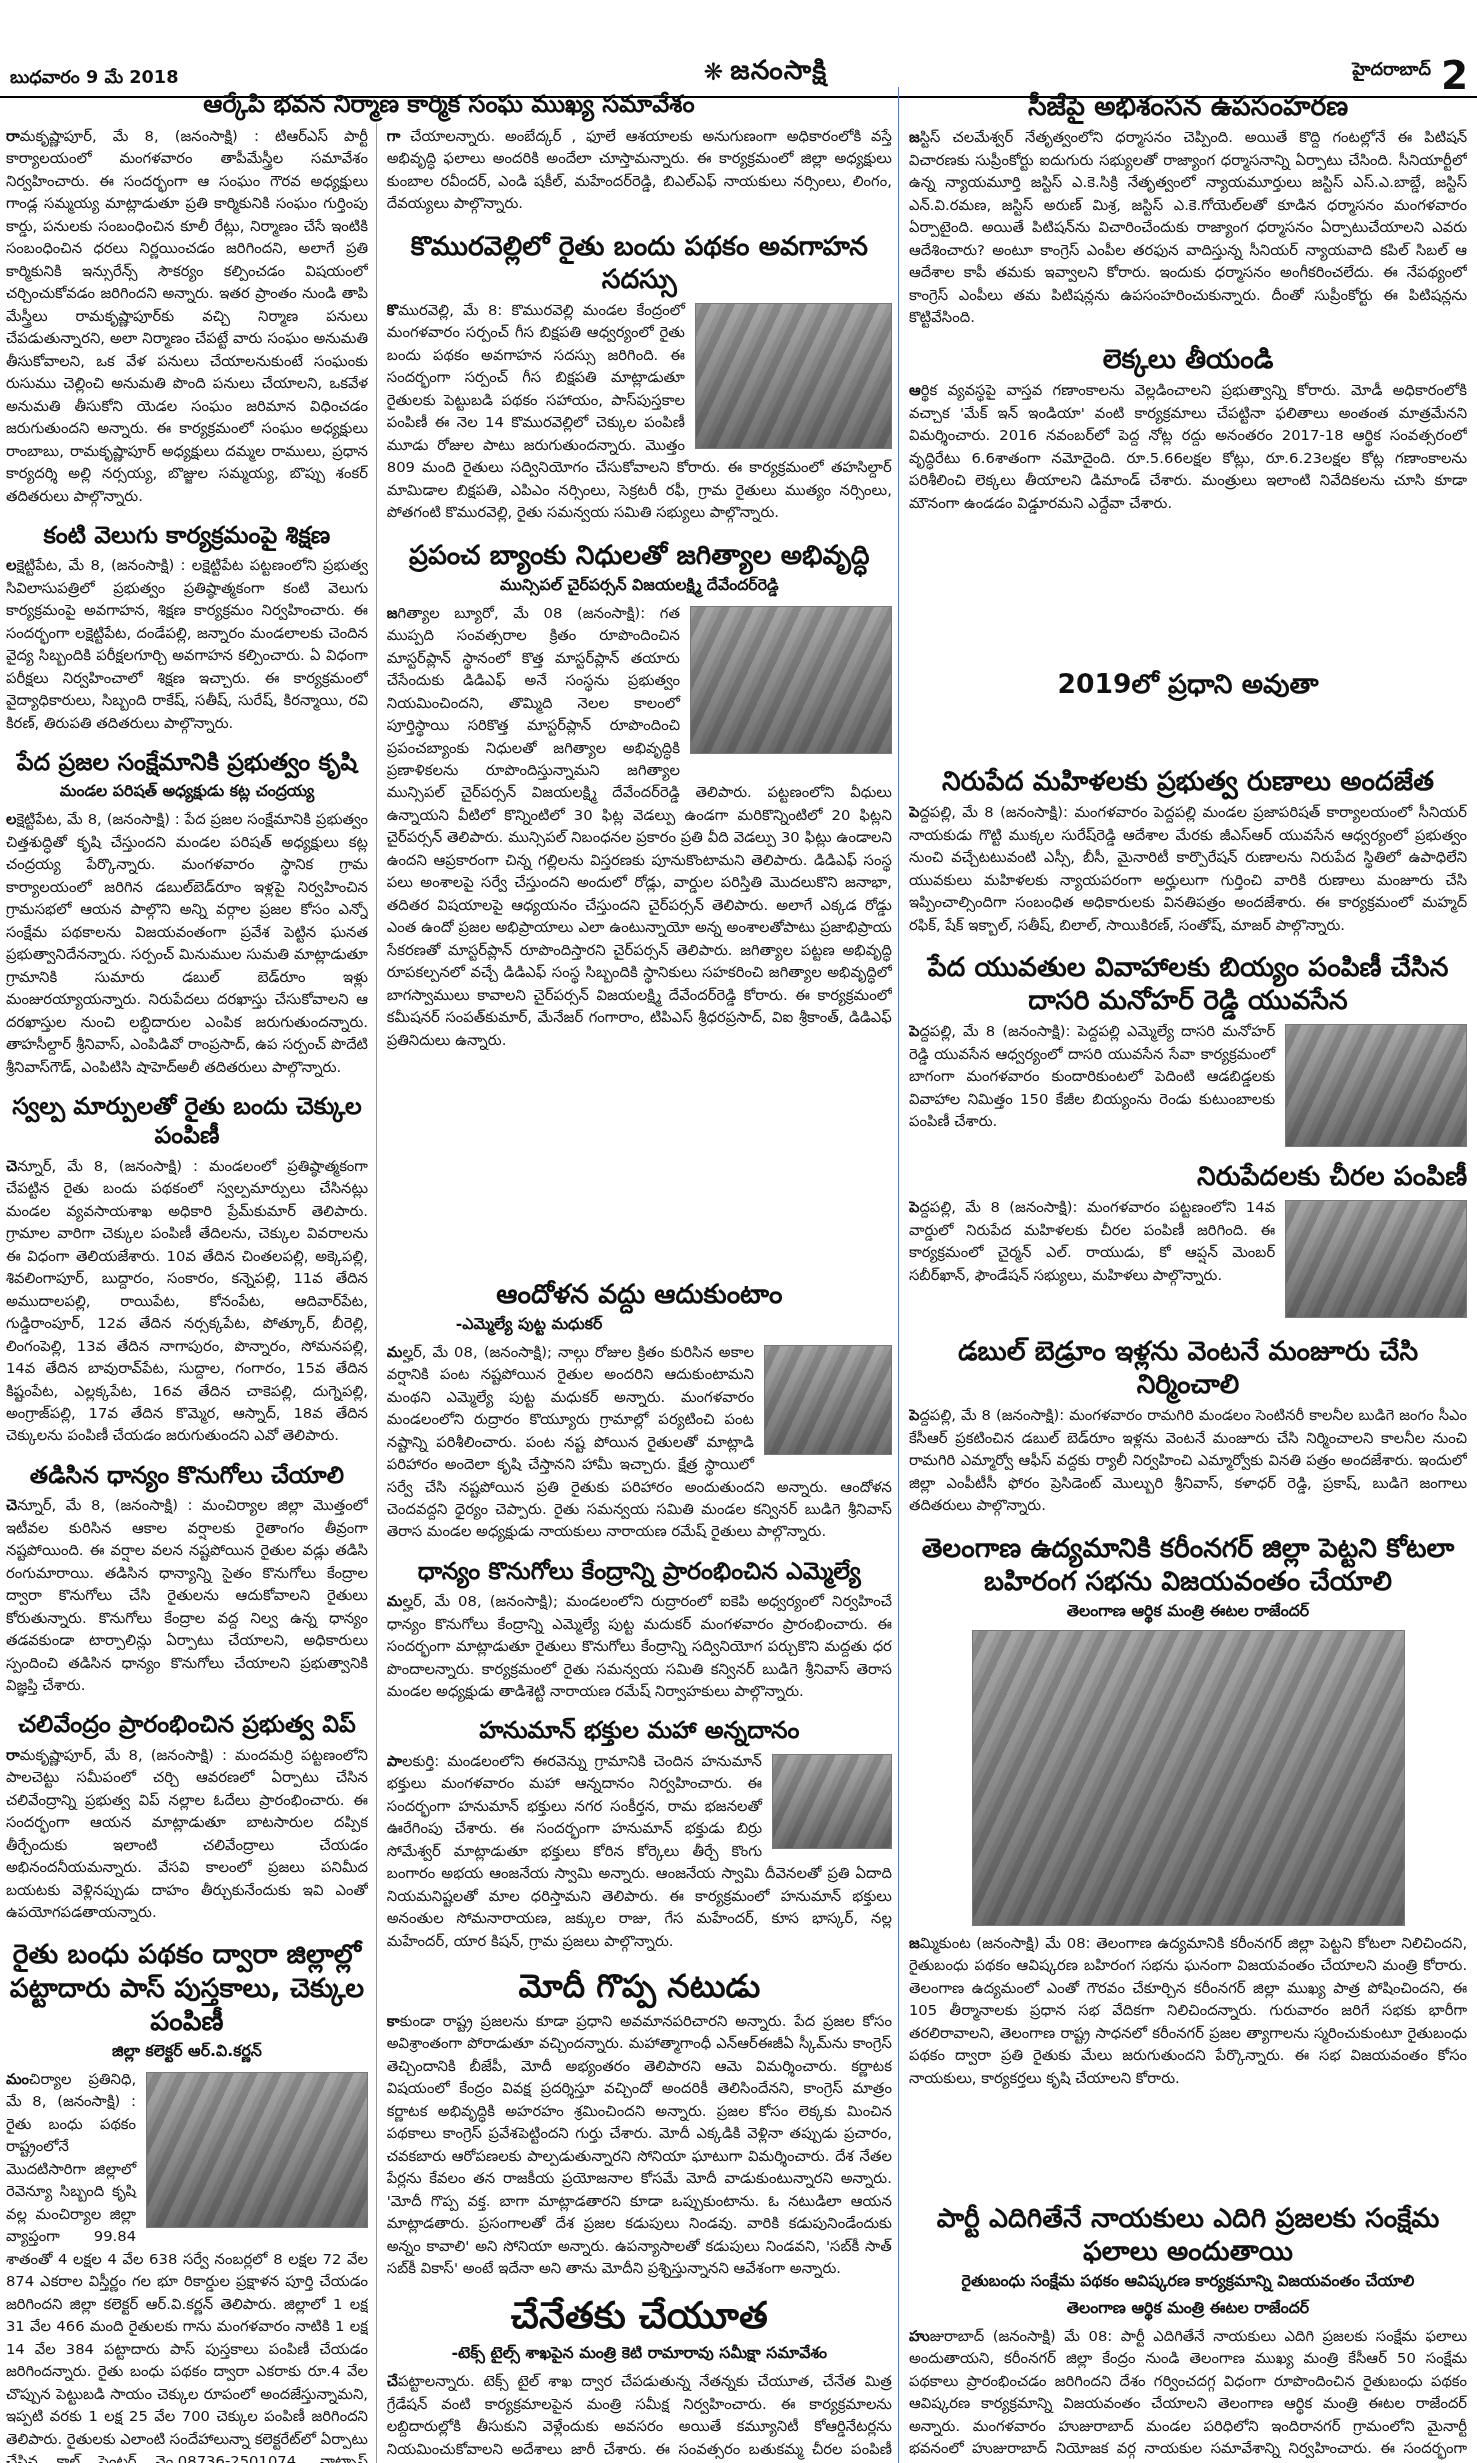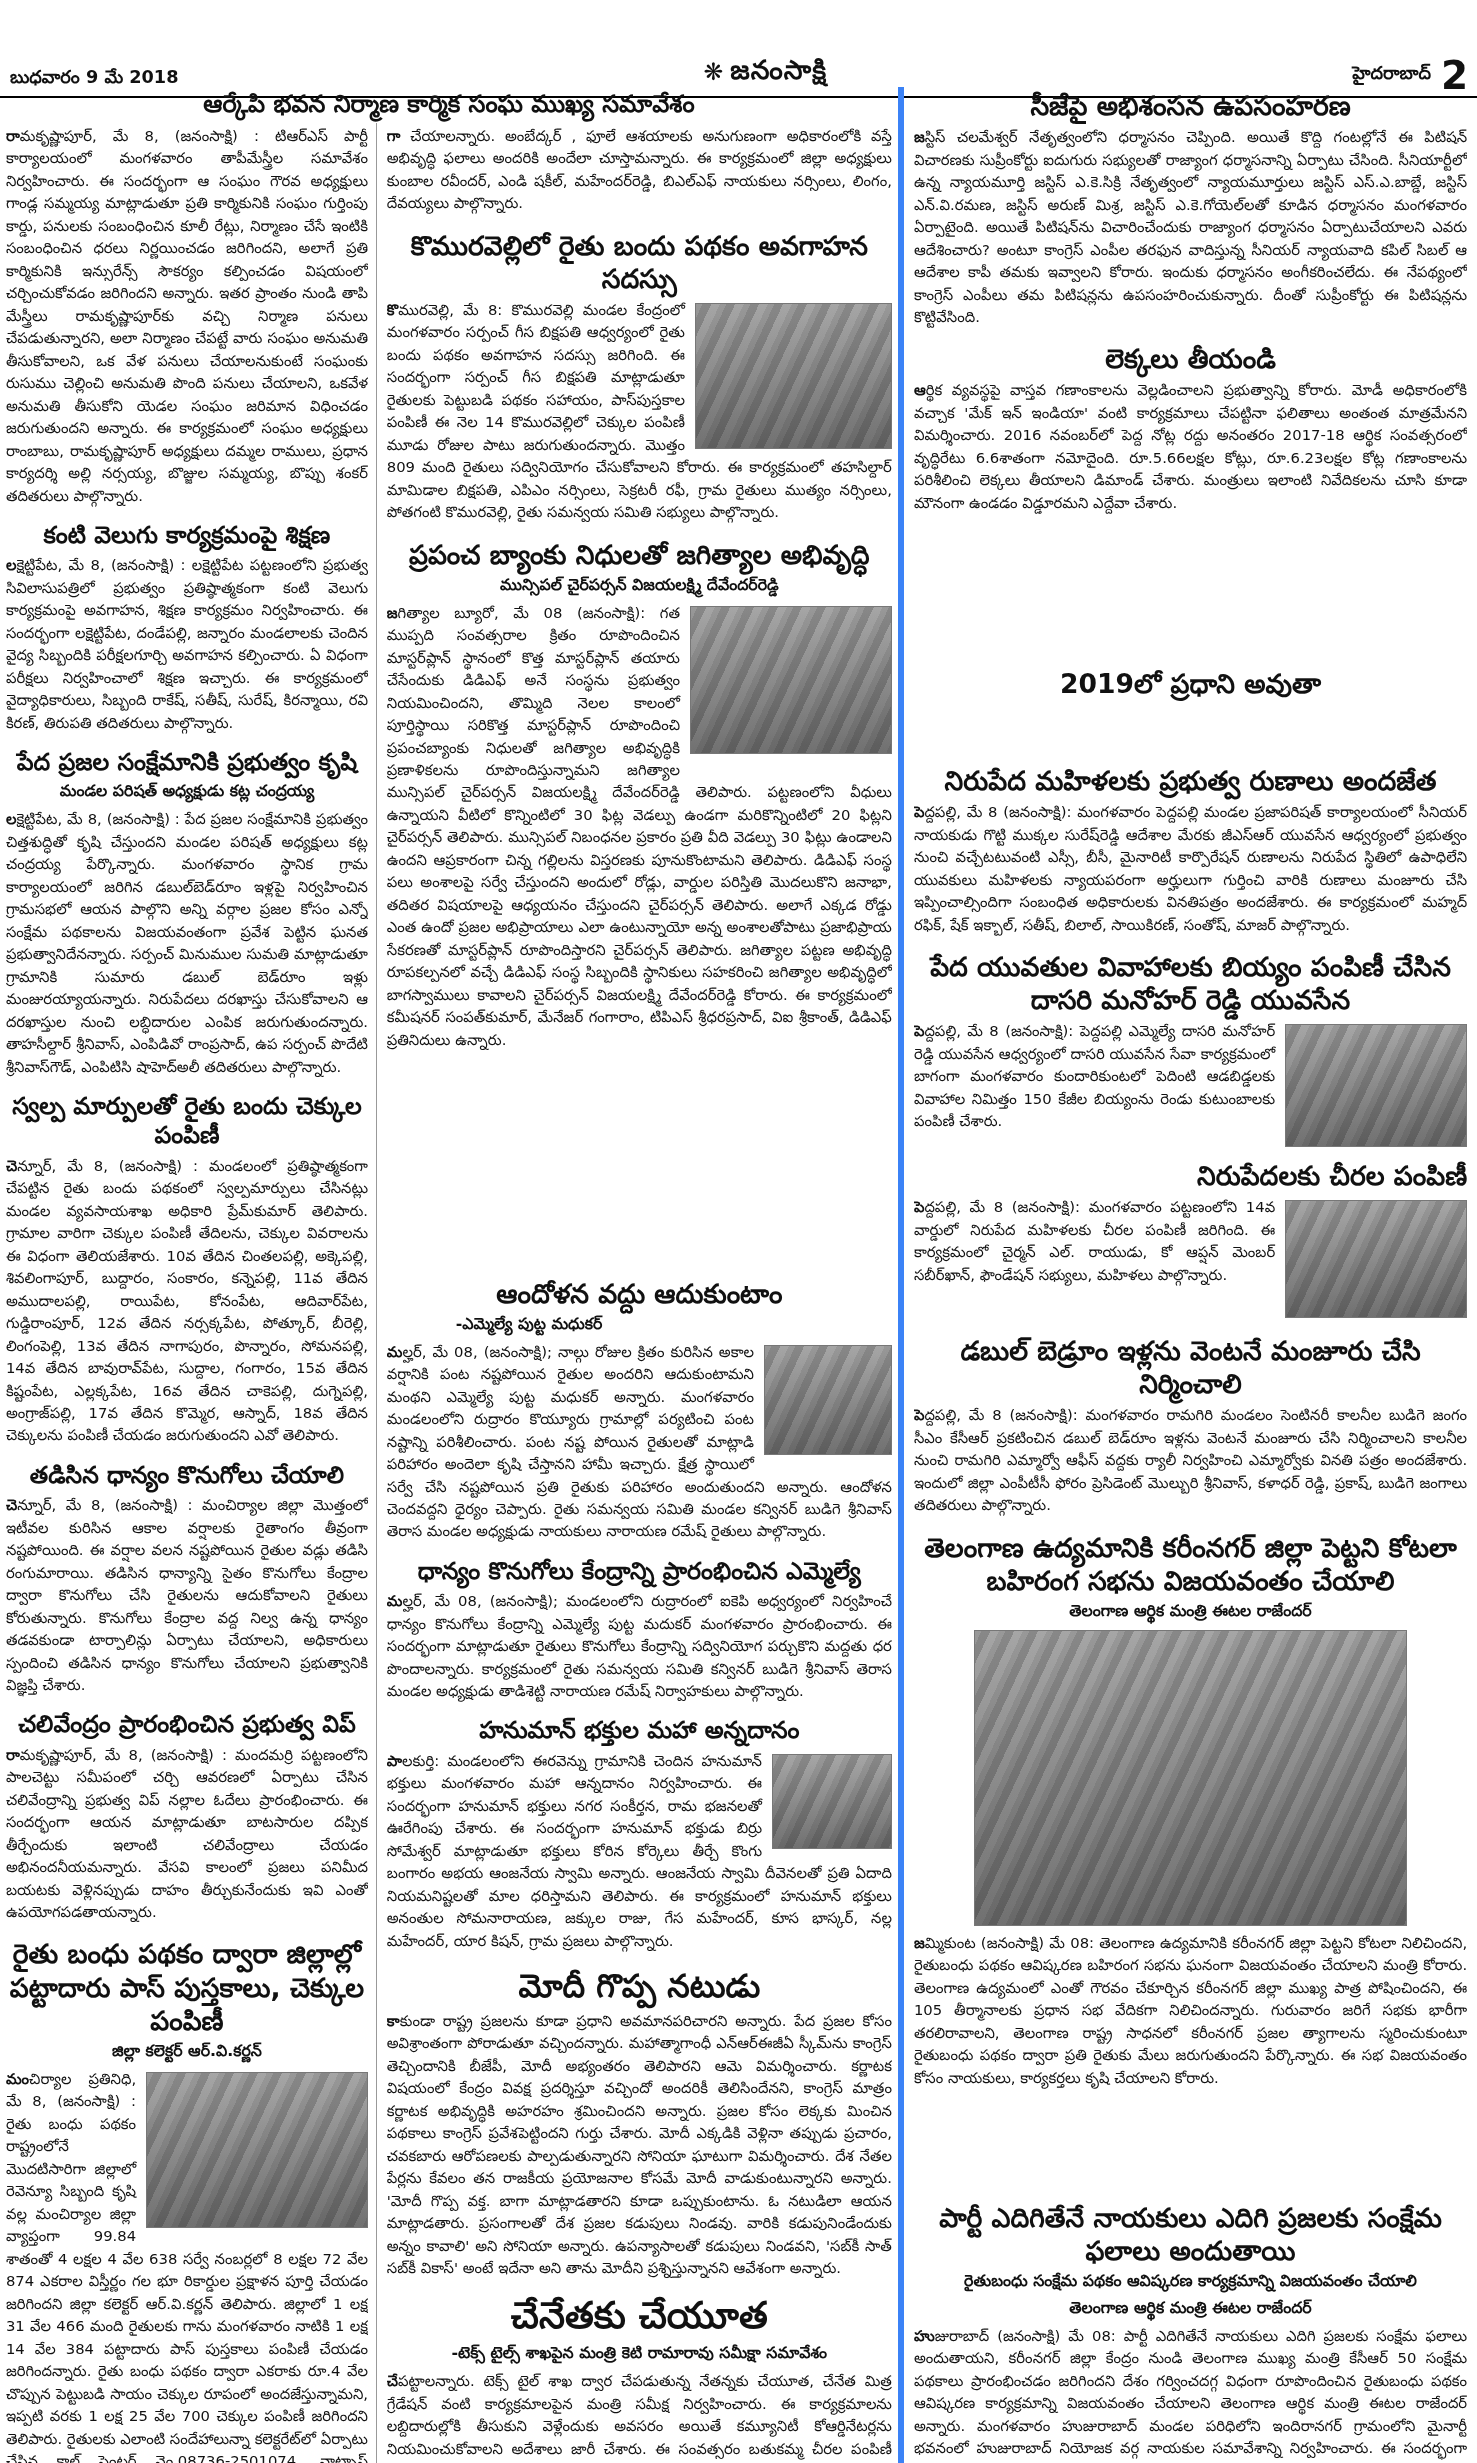--- a/index.html
+++ b/index.html
@@ -6,27 +6,27 @@
   #page{position:relative;width:1478px;height:2464px;background:#ffffff;
         font-family:"DejaVu Sans","Liberation Sans",sans-serif;color:#111;
         overflow:hidden;box-sizing:border-box;}
   
   #hdr{position:absolute;top:47px;left:0;right:0;height:51px;
        border-bottom:2px solid #000;display:flex;align-items:flex-end;
        justify-content:space-between;padding:0 9.9px 3.9px 9.9px;box-sizing:border-box;}
   .hdr-date{font-size:17.7px;font-weight:bold;}
   .masthead{display:flex;align-items:center;gap:5.9px;font-size:26.6px;font-weight:bold;letter-spacing:1px;}
   .mast-ico{font-size:23.6px;line-height:1;}
-  .hdr-right{display:flex;align-items:flex-end;gap:9.9px;}
+  .hdr-right{display:flex;gap:9.9px;}
   .hdr-city{font-size:17.7px;font-weight:bold;padding-bottom:3.9px;}
   .hdr-page{font-size:39px;font-weight:bold;line-height:.85;}
   
   #content{position:absolute;top:87px;left:0;right:0;bottom:0;display:flex;}
   #grp-lm{width:898px;box-sizing:border-box;padding:0 5.9px;}
-  #grp-r{width:579px;box-sizing:border-box;border-left:6px solid #3b82f6;padding:0 9.9px;}
+  #grp-r{width:579px;box-sizing:border-box;border-left:1px solid #3b82f6;padding:0 9.9px;}
   #lm-cols{display:flex;}
   #col-l{width:370px;box-sizing:border-box;padding-right:7.9px;}
   #col-m{width:516px;box-sizing:border-box;border-left:1px solid #999;padding-left:9.9px;}
   
   .art{box-sizing:border-box;overflow:hidden;}
   .hl{font-weight:bold;text-align:center;margin:5.9px 0 3.9px 0;line-height:1.25;}
   .hl-xl{font-size:24px;}   
   .hl-lg{font-size:26.6px;}
   .hl-md{font-size:23.6px;}
   .hl-disp{font-size:32px;} 

